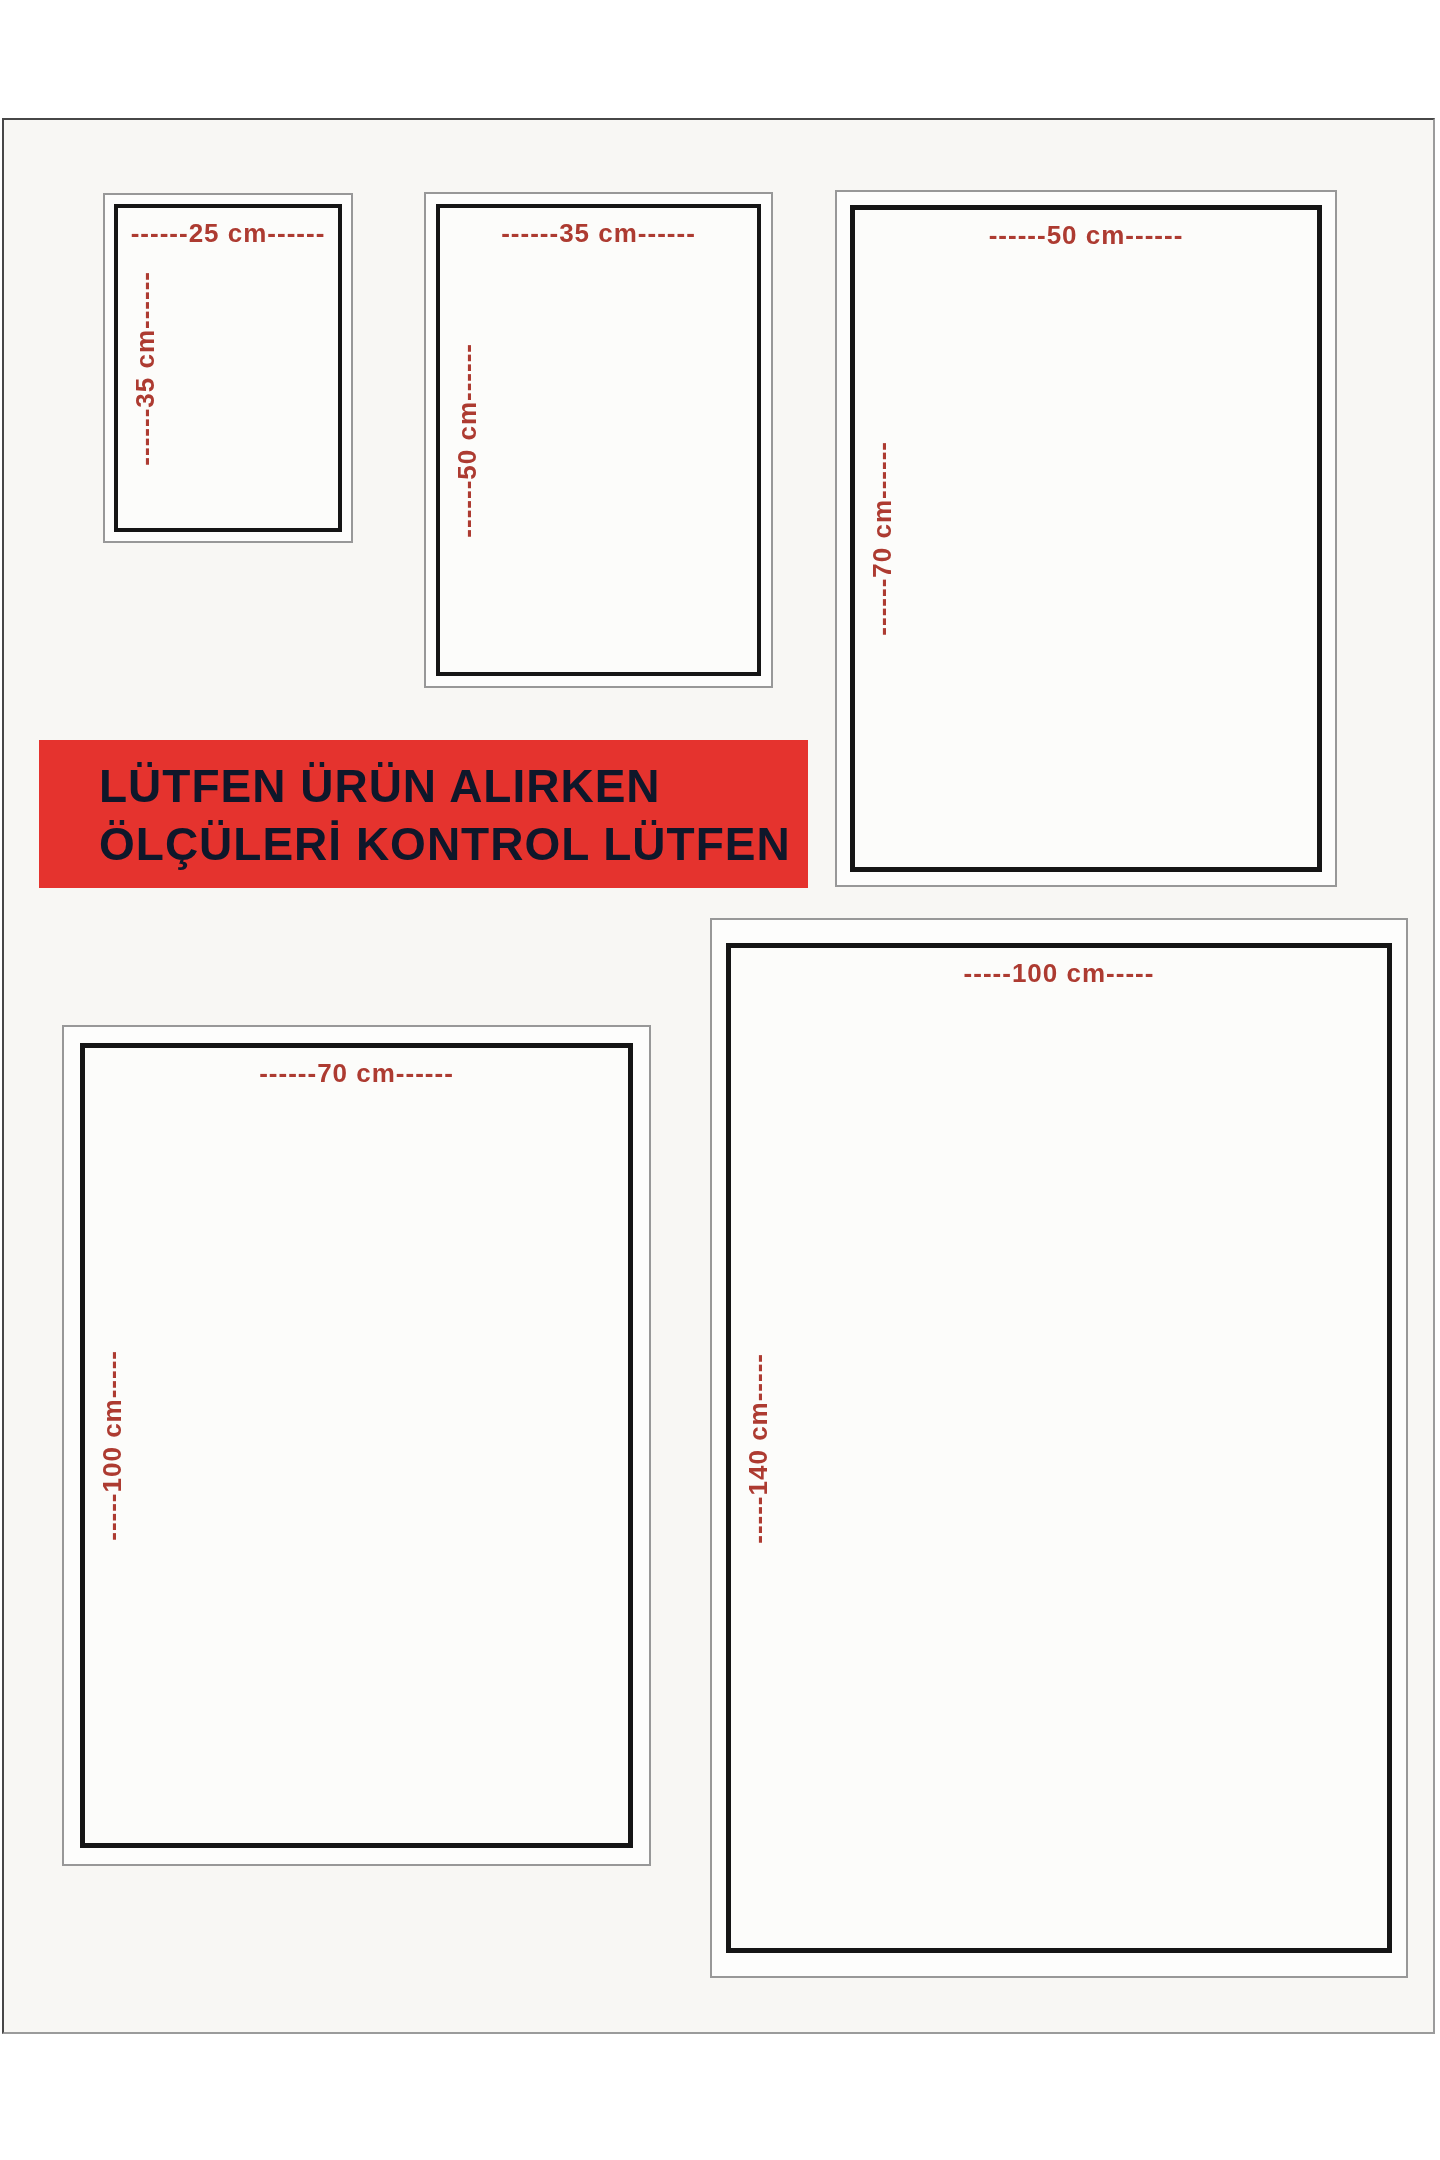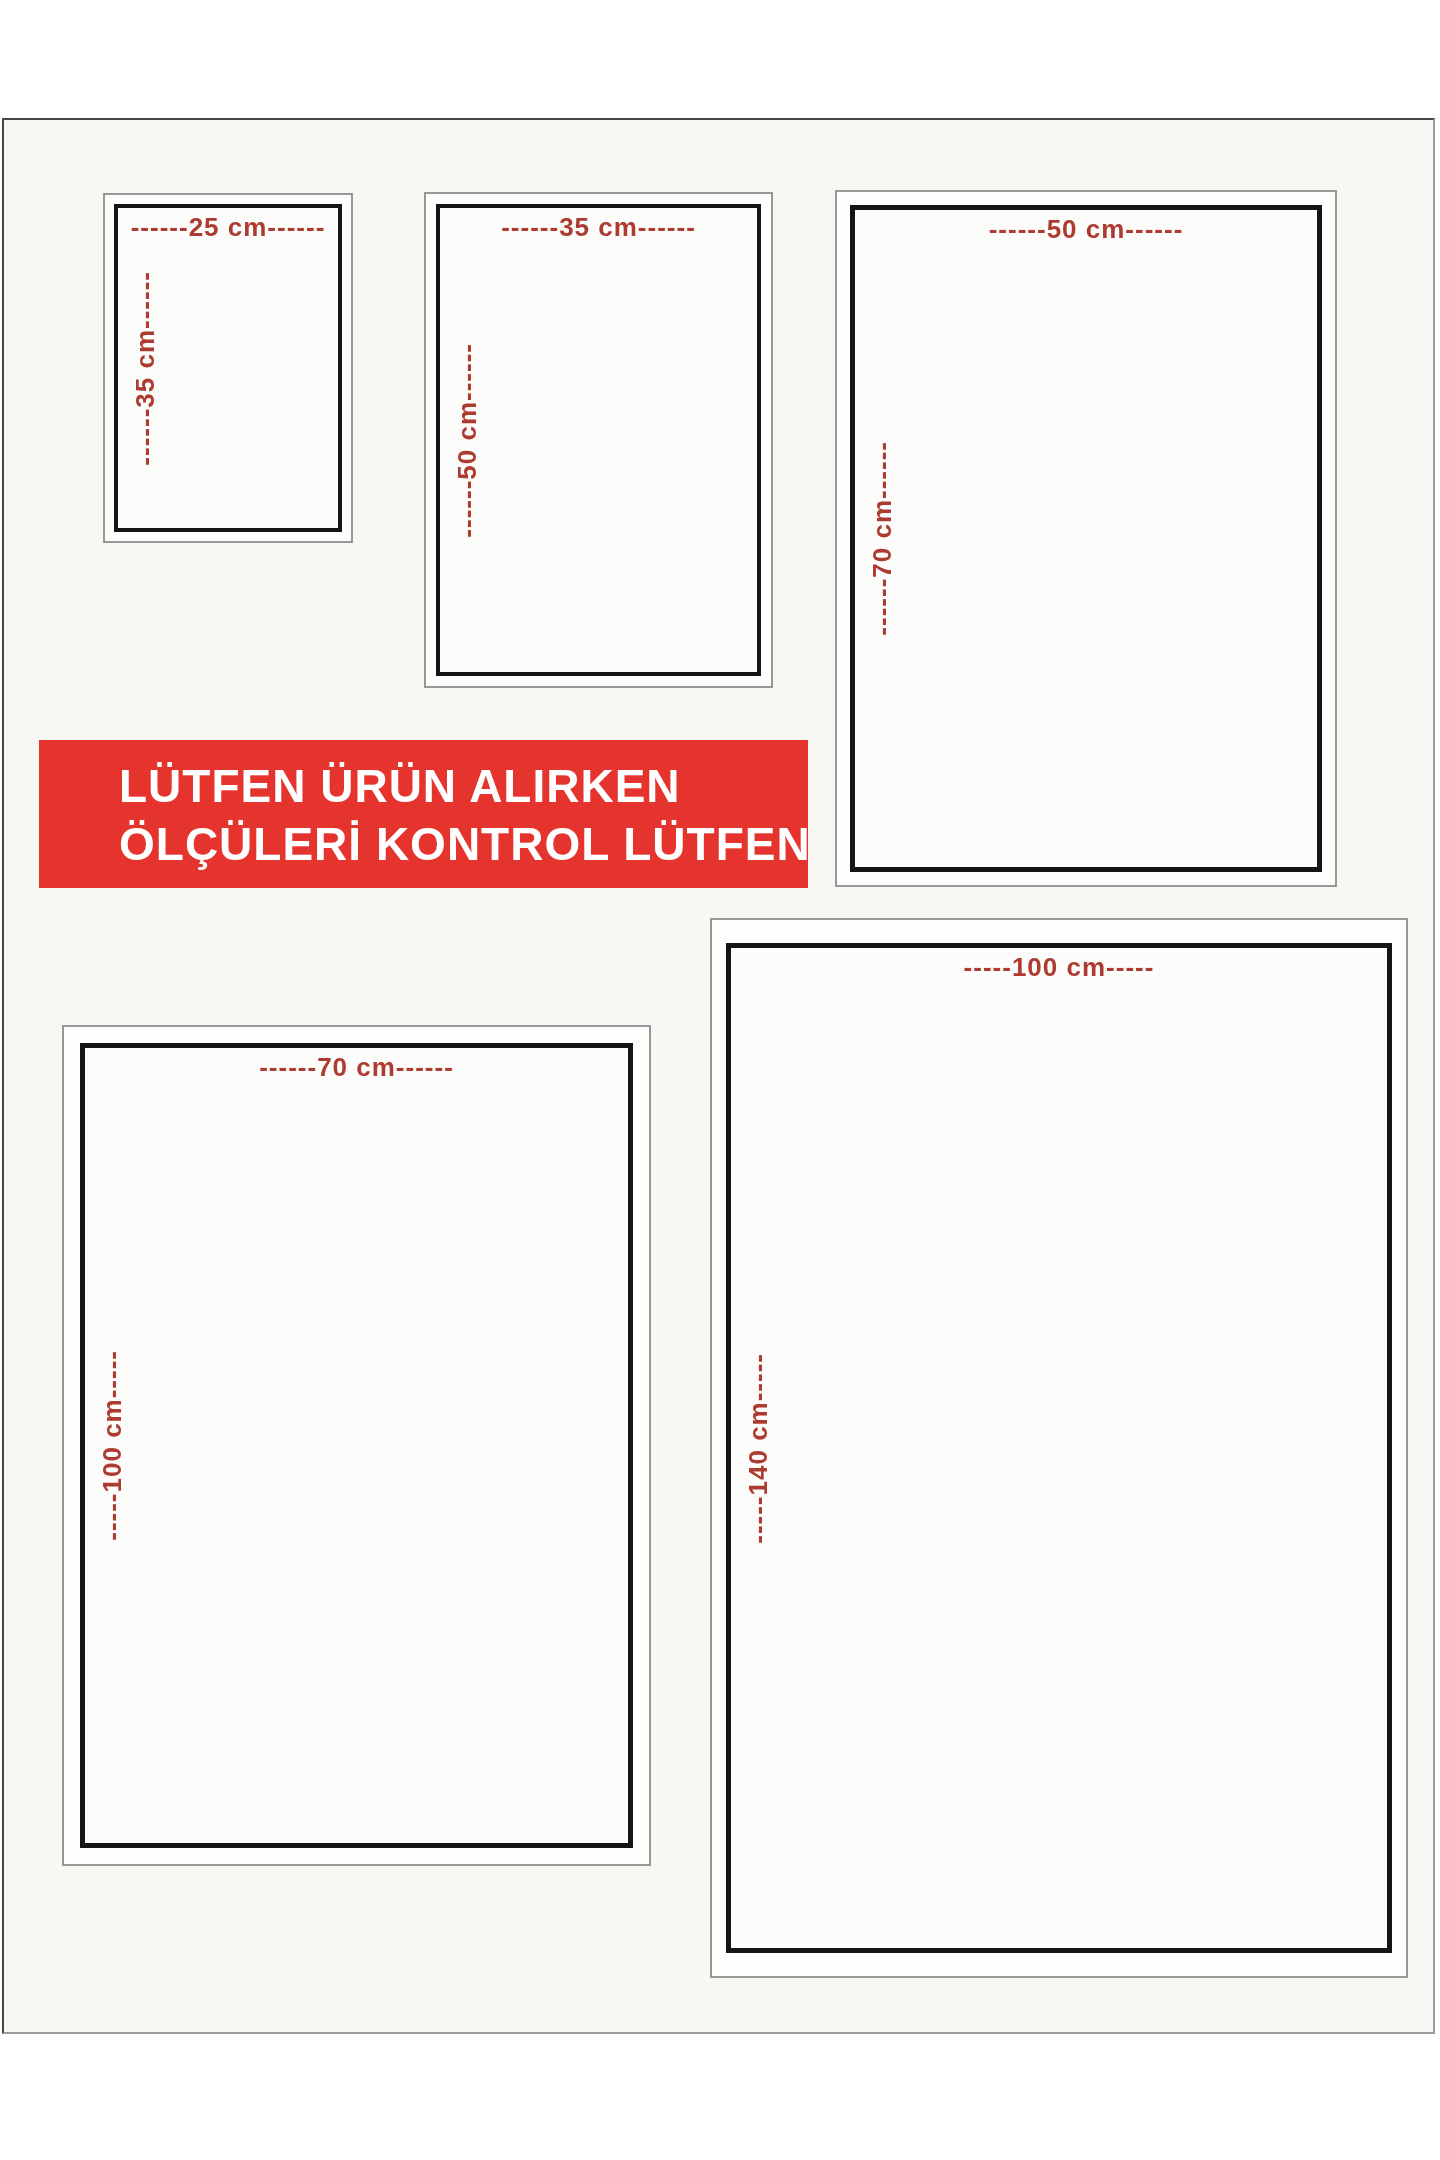--- a/index.html
+++ b/index.html
@@ -47,21 +47,21 @@
   .c2 { left: 424px; top: 192px; width: 349px; height: 496px; }
   .c2 .inner { inset: 10px; }
   .c3 { left: 835px; top: 190px; width: 502px; height: 697px; }
   .c3 .inner { inset: 13px; }
   .c4 { left: 62px; top: 1025px; width: 589px; height: 841px; }
   .c4 .inner { inset: 16px; }
   .c5 { left: 710px; top: 918px; width: 698px; height: 1060px; }
   .c5 .inner { inset: 23px 14px; }
   .hlabel {
     position: absolute;
-    top: 4px;
+    top: 10px;
     left: 0;
     right: 0;
     text-align: center;
     color: #ad3b31;
     font-size: 26px;
     font-weight: bold;
     letter-spacing: 1px;
     white-space: nowrap;
   }
   .vwrap {
@@ -82,22 +82,22 @@
     white-space: nowrap;
   }
   .warning-banner {
     position: absolute;
     left: 39px;
     top: 740px;
     width: 769px;
     height: 148px;
     box-sizing: border-box;
     background: #e5332e;
-    color: #ffffff;
-    padding: 17px 0 0 80px;
+    color: #0f172a;
+    padding: 17px 0 0 60px;
   }
   .warning-banner .line {
     font-size: 46px;
     font-weight: bold;
     line-height: 58px;
     letter-spacing: 1px;
     white-space: nowrap;
   }
 </style>
 </head>

